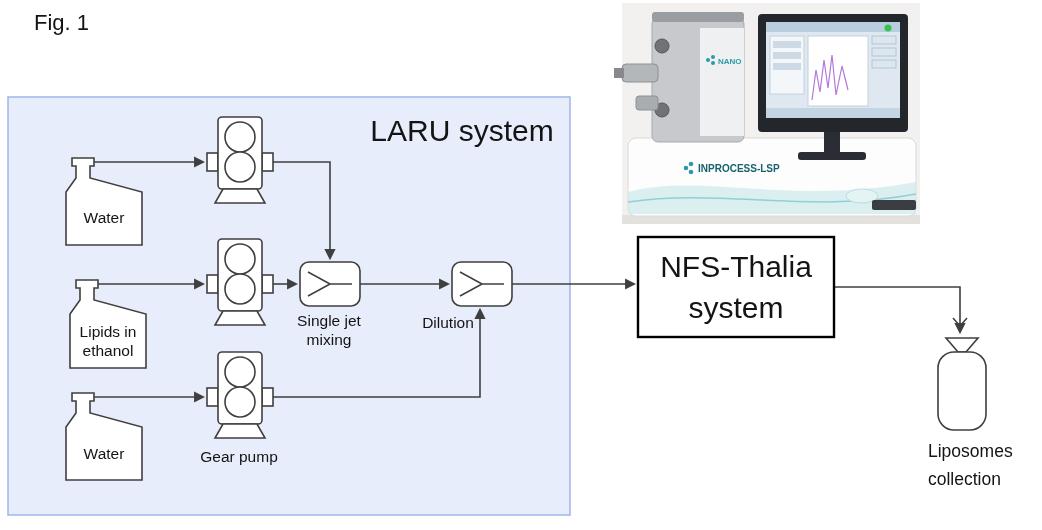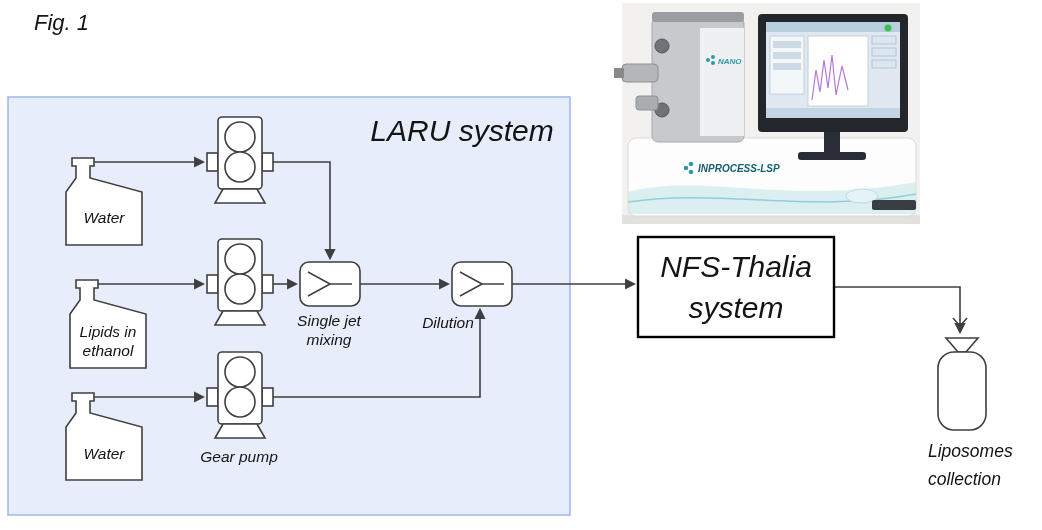--- a/index.html
+++ b/index.html
@@ -1,18 +1,18 @@
 <!DOCTYPE html>
 <html><head>
 <meta charset="utf-8">
 <style>
   html,body{margin:0;padding:0;background:#ffffff;}
   .stage{
     position:relative;width:1042px;height:530px;background:#ffffff;
-    font-family:"Liberation Sans",sans-serif;overflow:hidden;font-style:italic;
+    font-family:"Liberation Sans",sans-serif;overflow:hidden;
   }
   svg{display:block;}
   svg text{font-family:"Liberation Sans",sans-serif;fill:#141414;}
   .t-fig{font-size:22px;}
   .t-title{font-size:30px;}
   .t-label{font-size:15.5px;}
   .t-nfs{font-size:30px;}
   .t-coll{font-size:17.5px;}
   .t-brand{font-size:10px;font-weight:bold;fill:#15616d;}
   .t-device{font-size:8px;font-weight:bold;fill:#2d9aa8;}

